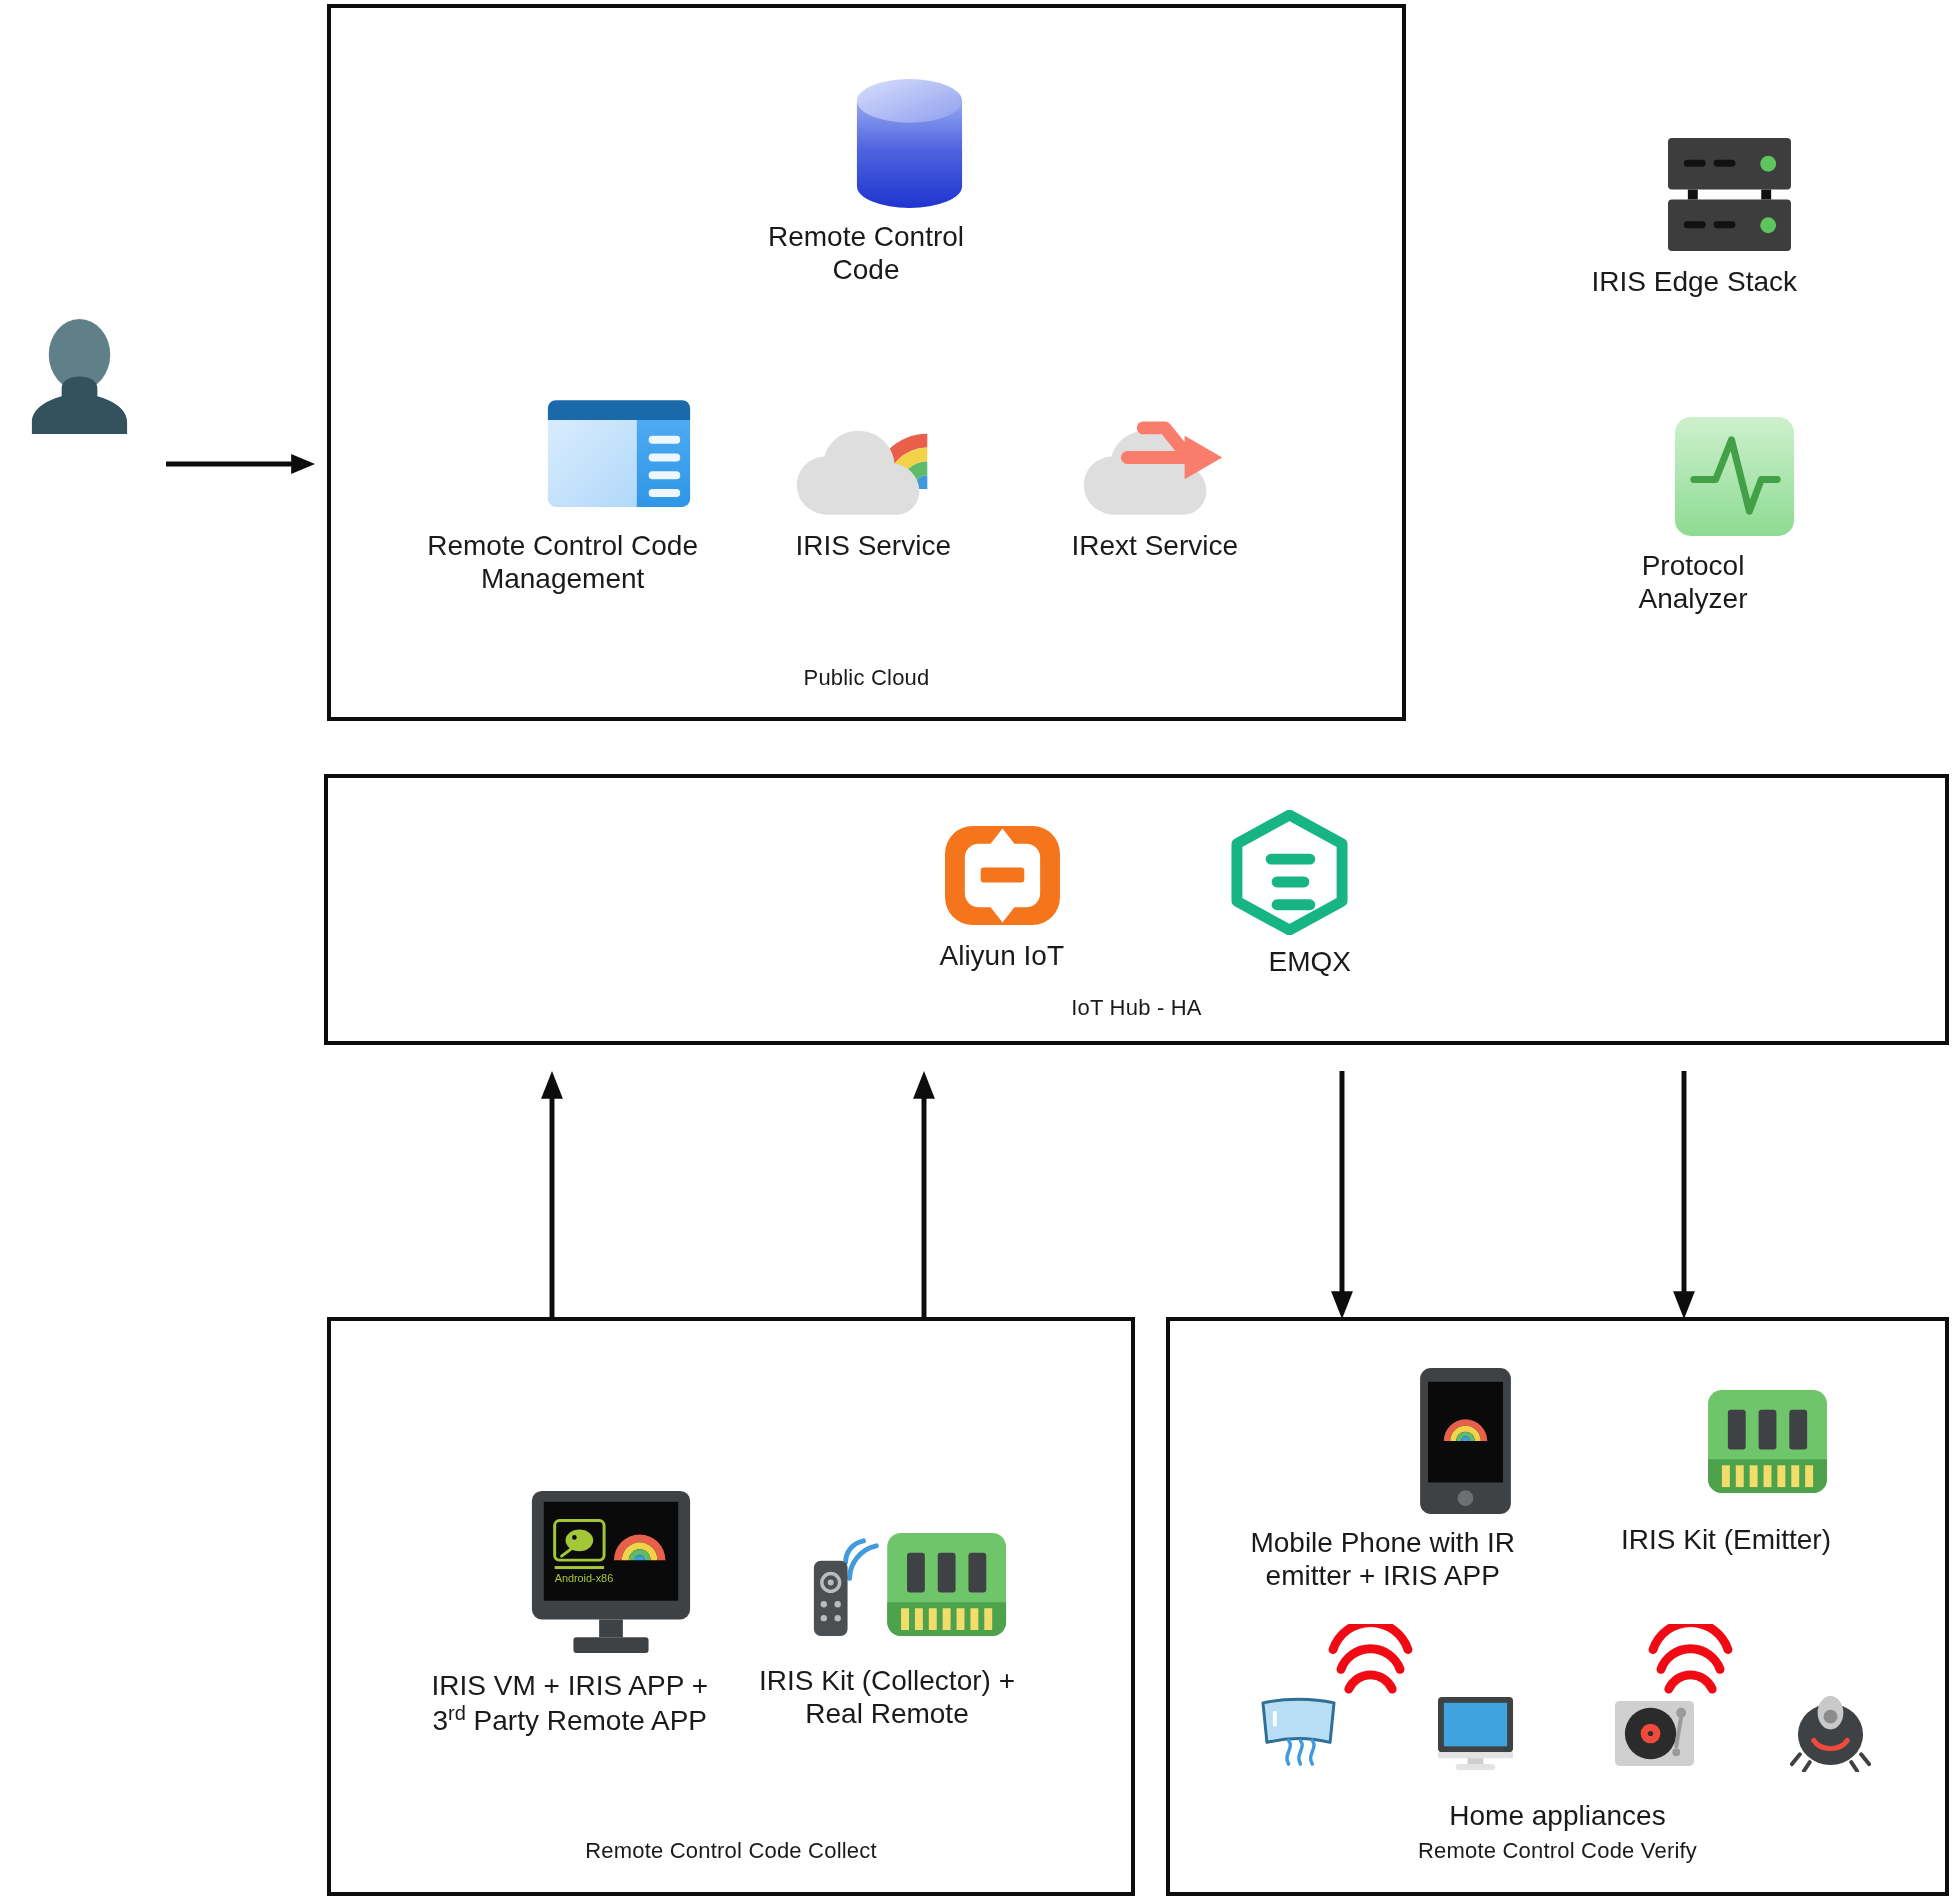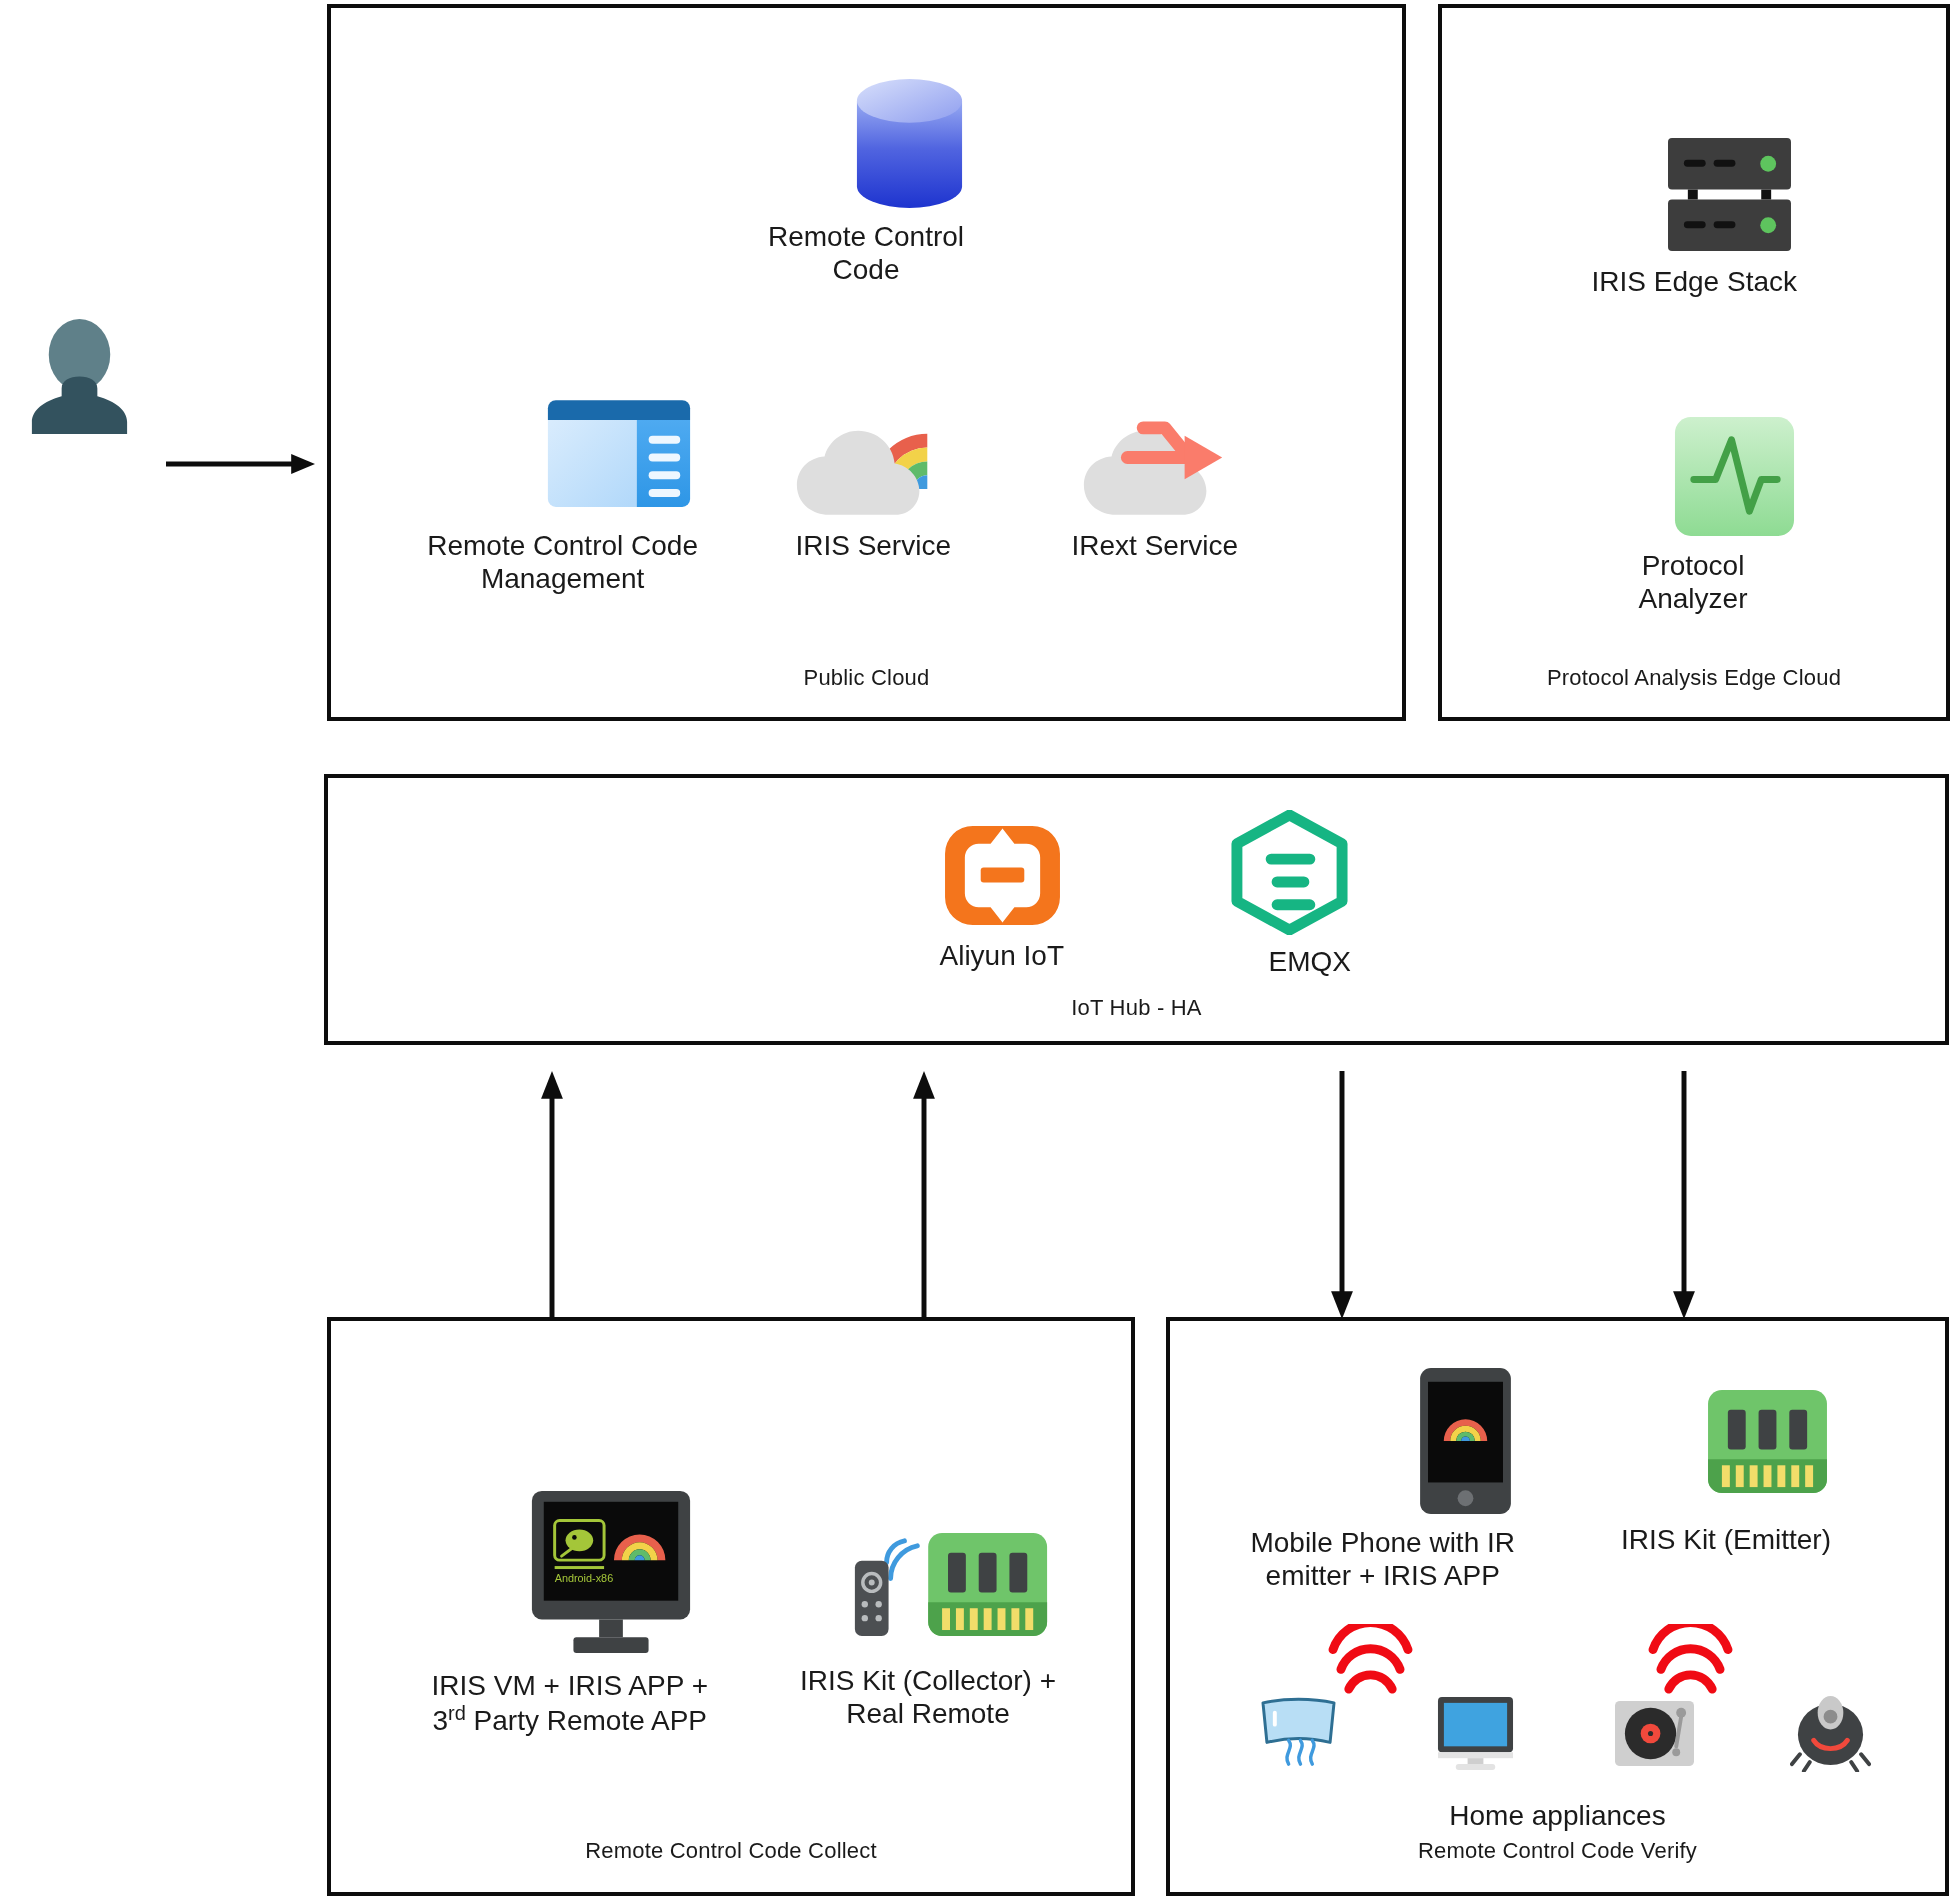--- a/index.html
+++ b/index.html
@@ -115,23 +115,20 @@
       <path d="M42 122c-18 0-32-13-32-30 0-16 12-28 28-29 4-15 18-26 34-26 19 0 35 14 37 33 14 2 25 14 25 28 0 13-10 24-24 24z" fill="#dedede"></path>
       <g fill="none" stroke="#fa7c6b" stroke-width="13" stroke-linecap="round" stroke-linejoin="round">
         <path d="M70 34 h22 l26 32"></path>
         <path d="M54 64 h74"></path>
       </g>
       <polygon points="150,64 112,42 112,86" fill="#fa7c6b"></polygon>
     </svg>
     <div class="cap">IRext Service</div>
   </div>
 
-  <div class="box" style="left:1438px;top:4px;width:512px;height:717px;">
-    <div class="box-label" style="bottom:26px;">Protocol Analysis Edge Cloud</div>
-  </div>
 
   <div class="node" style="left:1589px;top:134px;width:208px;">
     <svg class="ic" width="135" height="121" viewBox="0 0 136 122">
       <rect x="6" y="4" width="124" height="52" rx="4" fill="#3d3d3d"></rect>
       <rect x="6" y="66" width="124" height="52" rx="4" fill="#3d3d3d"></rect>
       <rect x="26" y="56" width="10" height="10" fill="#111"></rect>
       <rect x="100" y="56" width="10" height="10" fill="#111"></rect>
       <g fill="#111">
         <rect x="22" y="26" width="22" height="7" rx="3.5"></rect>
         <rect x="52" y="26" width="22" height="7" rx="3.5"></rect>
@@ -223,21 +220,21 @@
       <g transform="translate(127,76)">
         <path d="M-26 0 A26 26 0 0 1 26 0 L18 0 A18 18 0 0 0 -18 0 Z" fill="#e8604c"></path>
         <path d="M-18 0 A18 18 0 0 1 18 0 L11 0 A11 11 0 0 0 -11 0 Z" fill="#f2d249"></path>
         <path d="M-11 0 A11 11 0 0 1 11 0 L5 0 A5 5 0 0 0 -5 0 Z" fill="#5fbb6a"></path>
         <path d="M-5 0 A5 5 0 0 1 5 0 Z" fill="#3f9ade"></path>
       </g>
     </svg>
     <div class="cap"><span>IRIS VM + IRIS APP +</span><br><span>3</span><sup>rd</sup><span> Party Remote APP</span></div>
   </div>
 
-  <div class="node" style="left:769px;top:1505px;width:287px;">
+  <div class="node" style="left:728px;top:1505px;width:287px;">
     <svg class="ic" width="213" height="149" viewBox="0 0 215 150">
 
       <g fill="none" stroke="#3f9ade" stroke-width="5" stroke-linecap="round">
         <path d="M44 58 a22 22 0 0 1 18 -22"></path>
         <path d="M48 74 a34 34 0 0 1 27 -33"></path>
       </g>
 
       <rect x="12" y="56" width="34" height="76" rx="7" fill="#4c4f52"></rect>
       <circle cx="29" cy="78" r="9" fill="none" stroke="#b9bcbe" stroke-width="3.5"></circle>
       <circle cx="29" cy="78" r="3" fill="#b9bcbe"></circle>

